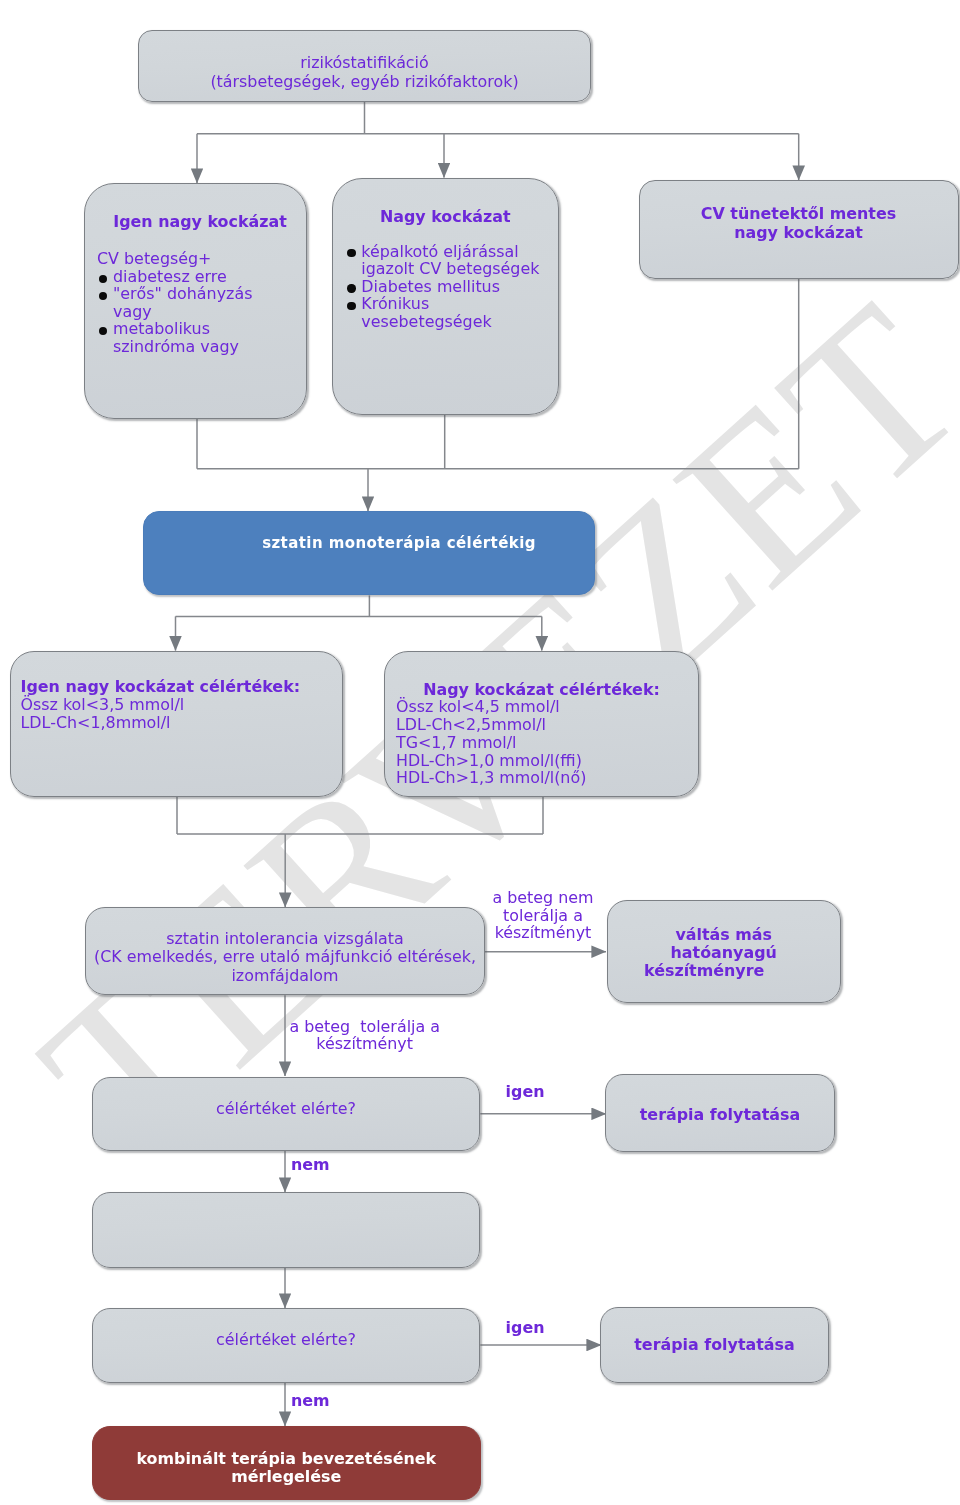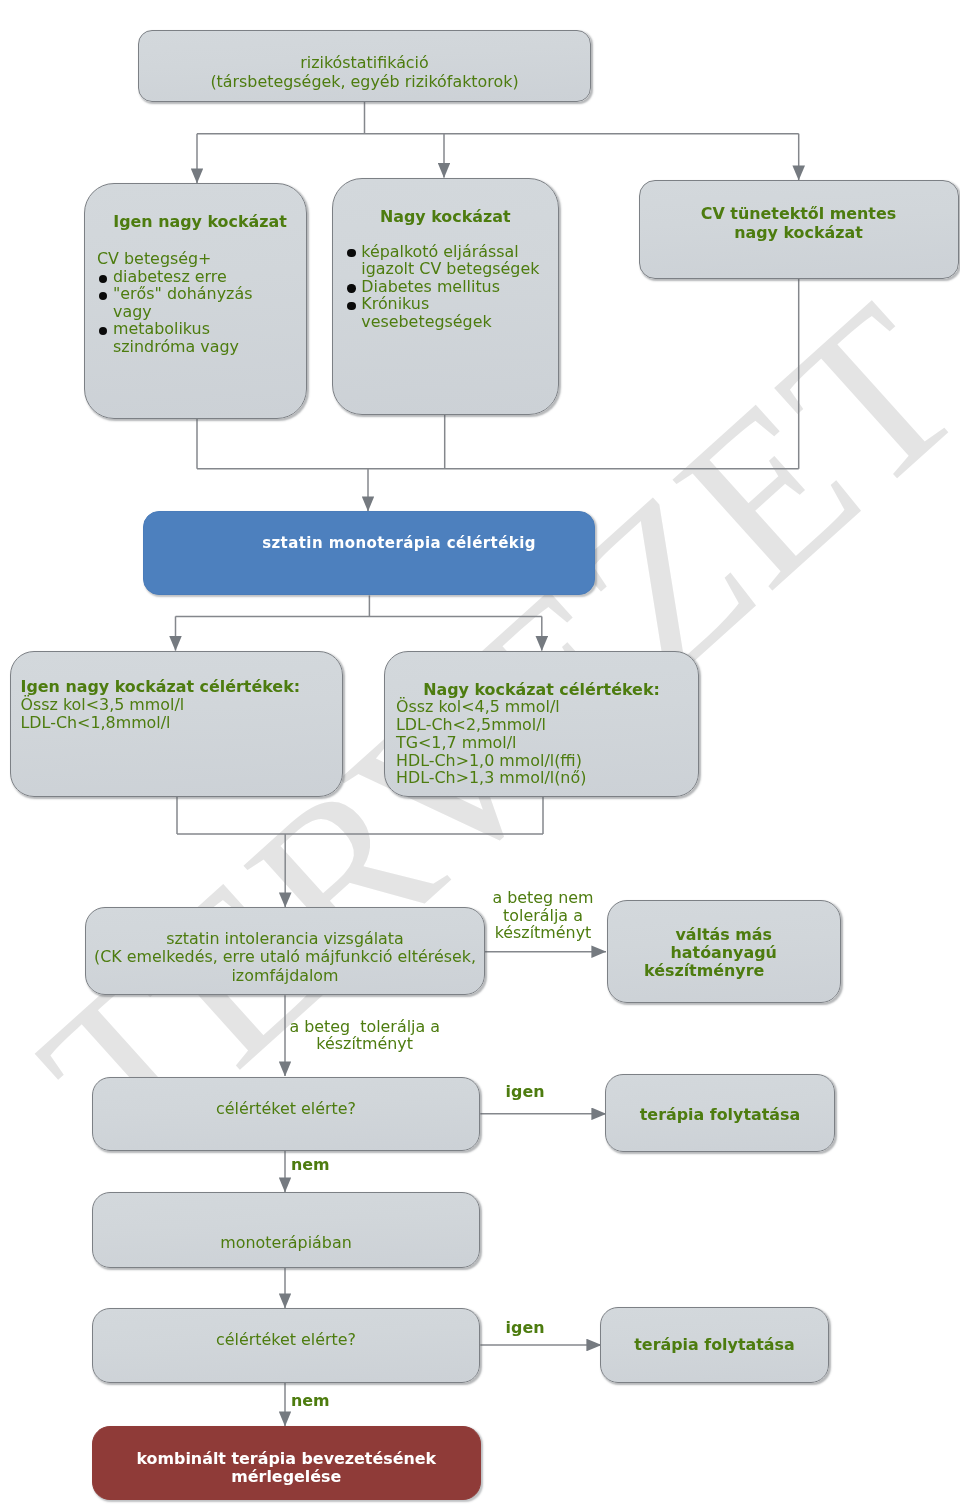--- a/index.html
+++ b/index.html
@@ -10,21 +10,21 @@
   #wm{z-index:1;}
   #edges{z-index:2;}
   .node{position:absolute;box-sizing:border-box;z-index:3;
         border:1px solid #7c8085;
         background:linear-gradient(177deg,#d3d8dc 0%,#d1d6da 40%,#ccd1d6 100%);
         box-shadow:1.6px 1.6px 1.8px rgba(90,95,100,0.45);}
   .node.blue{background:#4d80be;border-color:#4a7cba;
         box-shadow:1.6px 1.6px 1.8px rgba(90,95,100,0.38);}
   .node.red{background:#8f3b38;border-color:#8f3b38;
         box-shadow:1.6px 1.6px 1.8px rgba(90,95,100,0.38);}
-  .tx{position:absolute;z-index:4;font-size:15.9px;line-height:17.6px;color:#4d7c0f;
+  .tx{position:absolute;z-index:4;font-size:15.9px;line-height:17.6px;color:#6d28d9;
       white-space:pre;}
   .tx.c{text-align:center;}
   .tx.b{font-weight:bold;}
   .tx.w{color:#ffffff;}
   .dot{position:absolute;z-index:4;width:8.4px;height:8.4px;border-radius:50%;
        background:#0a0a0a;}
   .title{position:absolute;left:3.8px;top:0.7px;font-family:"Liberation Sans",sans-serif;
         font-weight:bold;font-size:20.3px;line-height:24px;color:#16325c;white-space:nowrap;z-index:5;}
 </style>
 </head>
@@ -140,21 +140,20 @@
   <div class="tx c b" style="left:606.7px;top:944.3px;width:234px;">hatóanyagú</div>
   <div class="tx c b" style="left:606.7px;top:961.5px;width:195px;">készítményre</div>
 
   <div class="node" style="left:91.8px;top:1076.6px;width:388.5px;height:74.4px;border-radius:18px;"></div>
   <div class="tx c" style="left:91.8px;top:1099.6px;width:388.5px;">célértéket elérte?</div>
 
   <div class="node" style="left:605px;top:1073.6px;width:230px;height:78.4px;border-radius:18px;"></div>
   <div class="tx c b" style="left:605px;top:1106px;width:230px;">terápia folytatása</div>
 
   <div class="node" style="left:91.8px;top:1192px;width:388.5px;height:76px;border-radius:18px;"></div>
-  <div class="tx c" style="left:91.8px;top:1234.1px;width:388.5px;">monoterápiában</div>
 
   <div class="node" style="left:91.8px;top:1307.5px;width:388.5px;height:75.5px;border-radius:18px;"></div>
   <div class="tx c" style="left:91.8px;top:1331.2px;width:388.5px;">célértéket elérte?</div>
 
   <div class="node" style="left:600px;top:1307px;width:229px;height:76px;border-radius:18px;"></div>
   <div class="tx c b" style="left:600px;top:1336px;width:229px;">terápia folytatása</div>
 
   <div class="node red" style="left:92px;top:1426px;width:388.5px;height:74px;border-radius:18px;"></div>
   <div class="tx c b w" style="left:92px;top:1450.4px;width:388.5px;">kombinált terápia bevezetésének</div>
   <div class="tx c b w" style="left:92px;top:1467.6px;width:388.5px;">mérlegelése</div>

